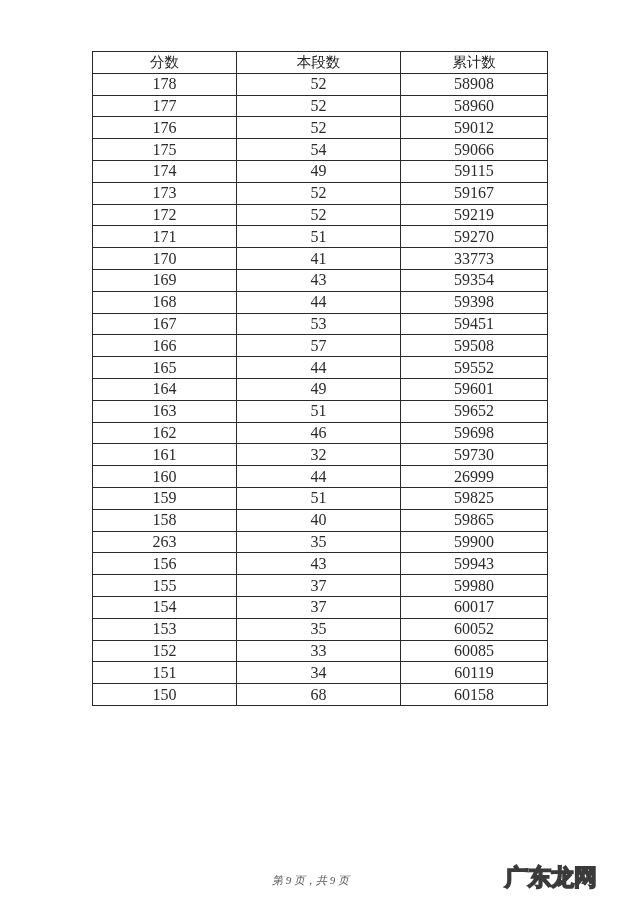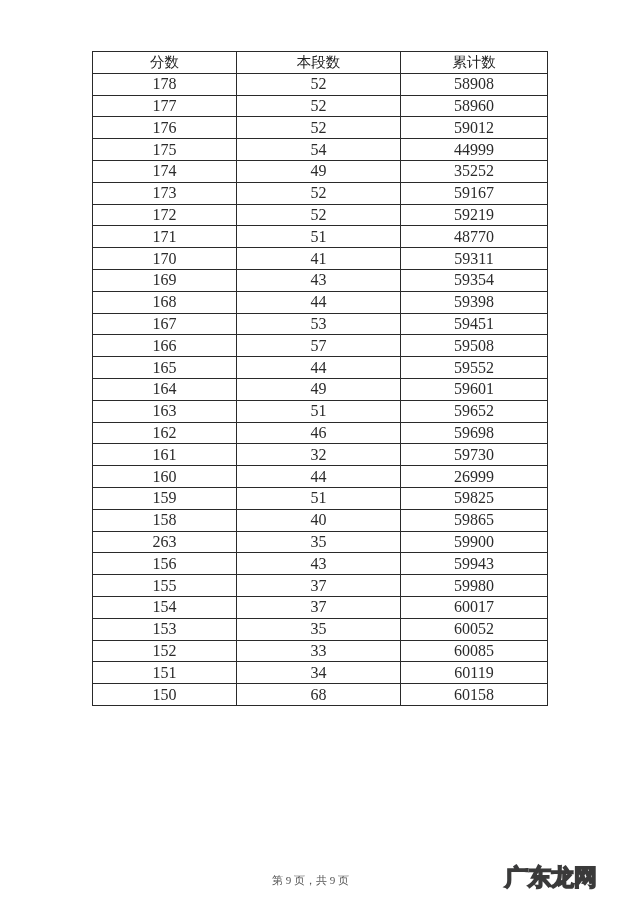--- a/index.html
+++ b/index.html
@@ -62,20 +62,21 @@
       font-size: 11px;
       color: #555;
       padding-right: 0;
     }
     .footer span { display: inline-block; }
     .footer-inner {
       position: absolute;
       left: 272px;
       top: 0;
       white-space: pre;
+      font-style: italic;
     }
     .watermark {
       position: absolute;
       left: 505px;
       top: 862px;
       font-family: "DejaVu Sans", "Liberation Sans", sans-serif;
       font-weight: bold;
       font-size: 23px;
       letter-spacing: 0px;
       color: #3b82f6;
@@ -112,46 +113,46 @@
           <td>58960</td>
         </tr>
         <tr>
           <td>176</td>
           <td>52</td>
           <td>59012</td>
         </tr>
         <tr>
           <td>175</td>
           <td>54</td>
-          <td>44999</td>
+          <td>59066</td>
         </tr>
         <tr>
           <td>174</td>
           <td>49</td>
-          <td>35252</td>
+          <td>59115</td>
         </tr>
         <tr>
           <td>173</td>
           <td>52</td>
           <td>59167</td>
         </tr>
         <tr>
           <td>172</td>
           <td>52</td>
           <td>59219</td>
         </tr>
         <tr>
           <td>171</td>
           <td>51</td>
-          <td>48770</td>
+          <td>59270</td>
         </tr>
         <tr>
           <td>170</td>
           <td>41</td>
-          <td>59311</td>
+          <td>33773</td>
         </tr>
         <tr>
           <td>169</td>
           <td>43</td>
           <td>59354</td>
         </tr>
         <tr>
           <td>168</td>
           <td>44</td>
           <td>59398</td>

